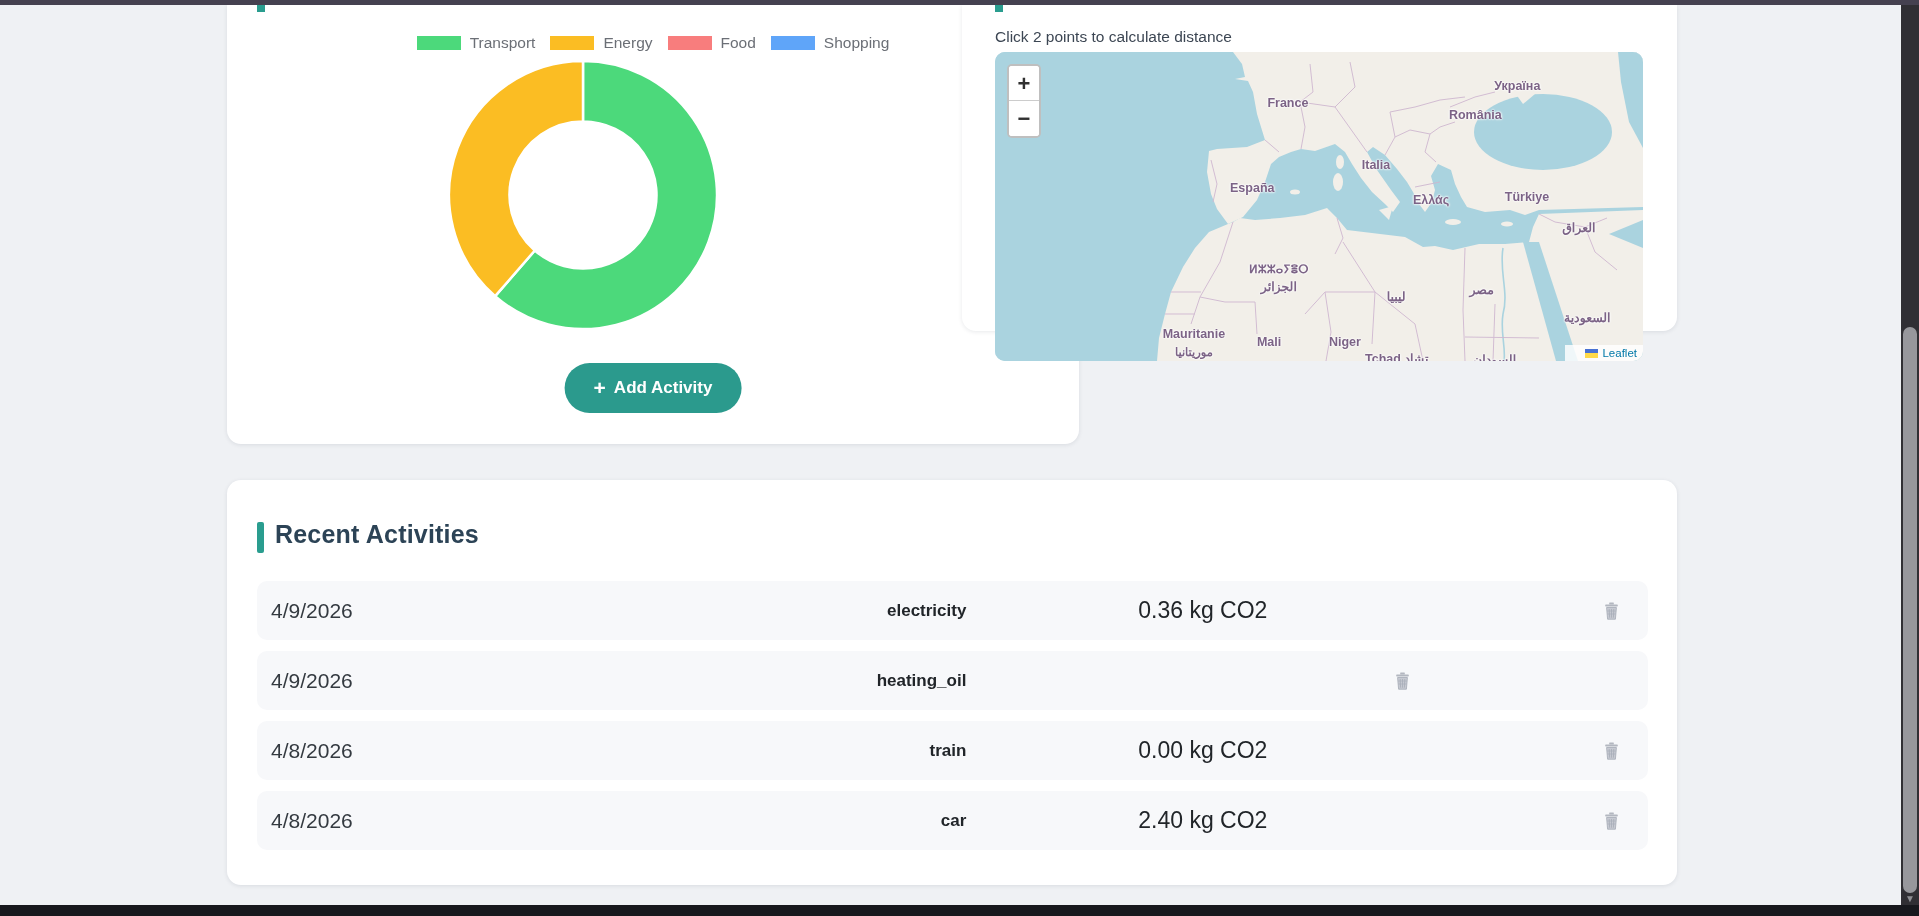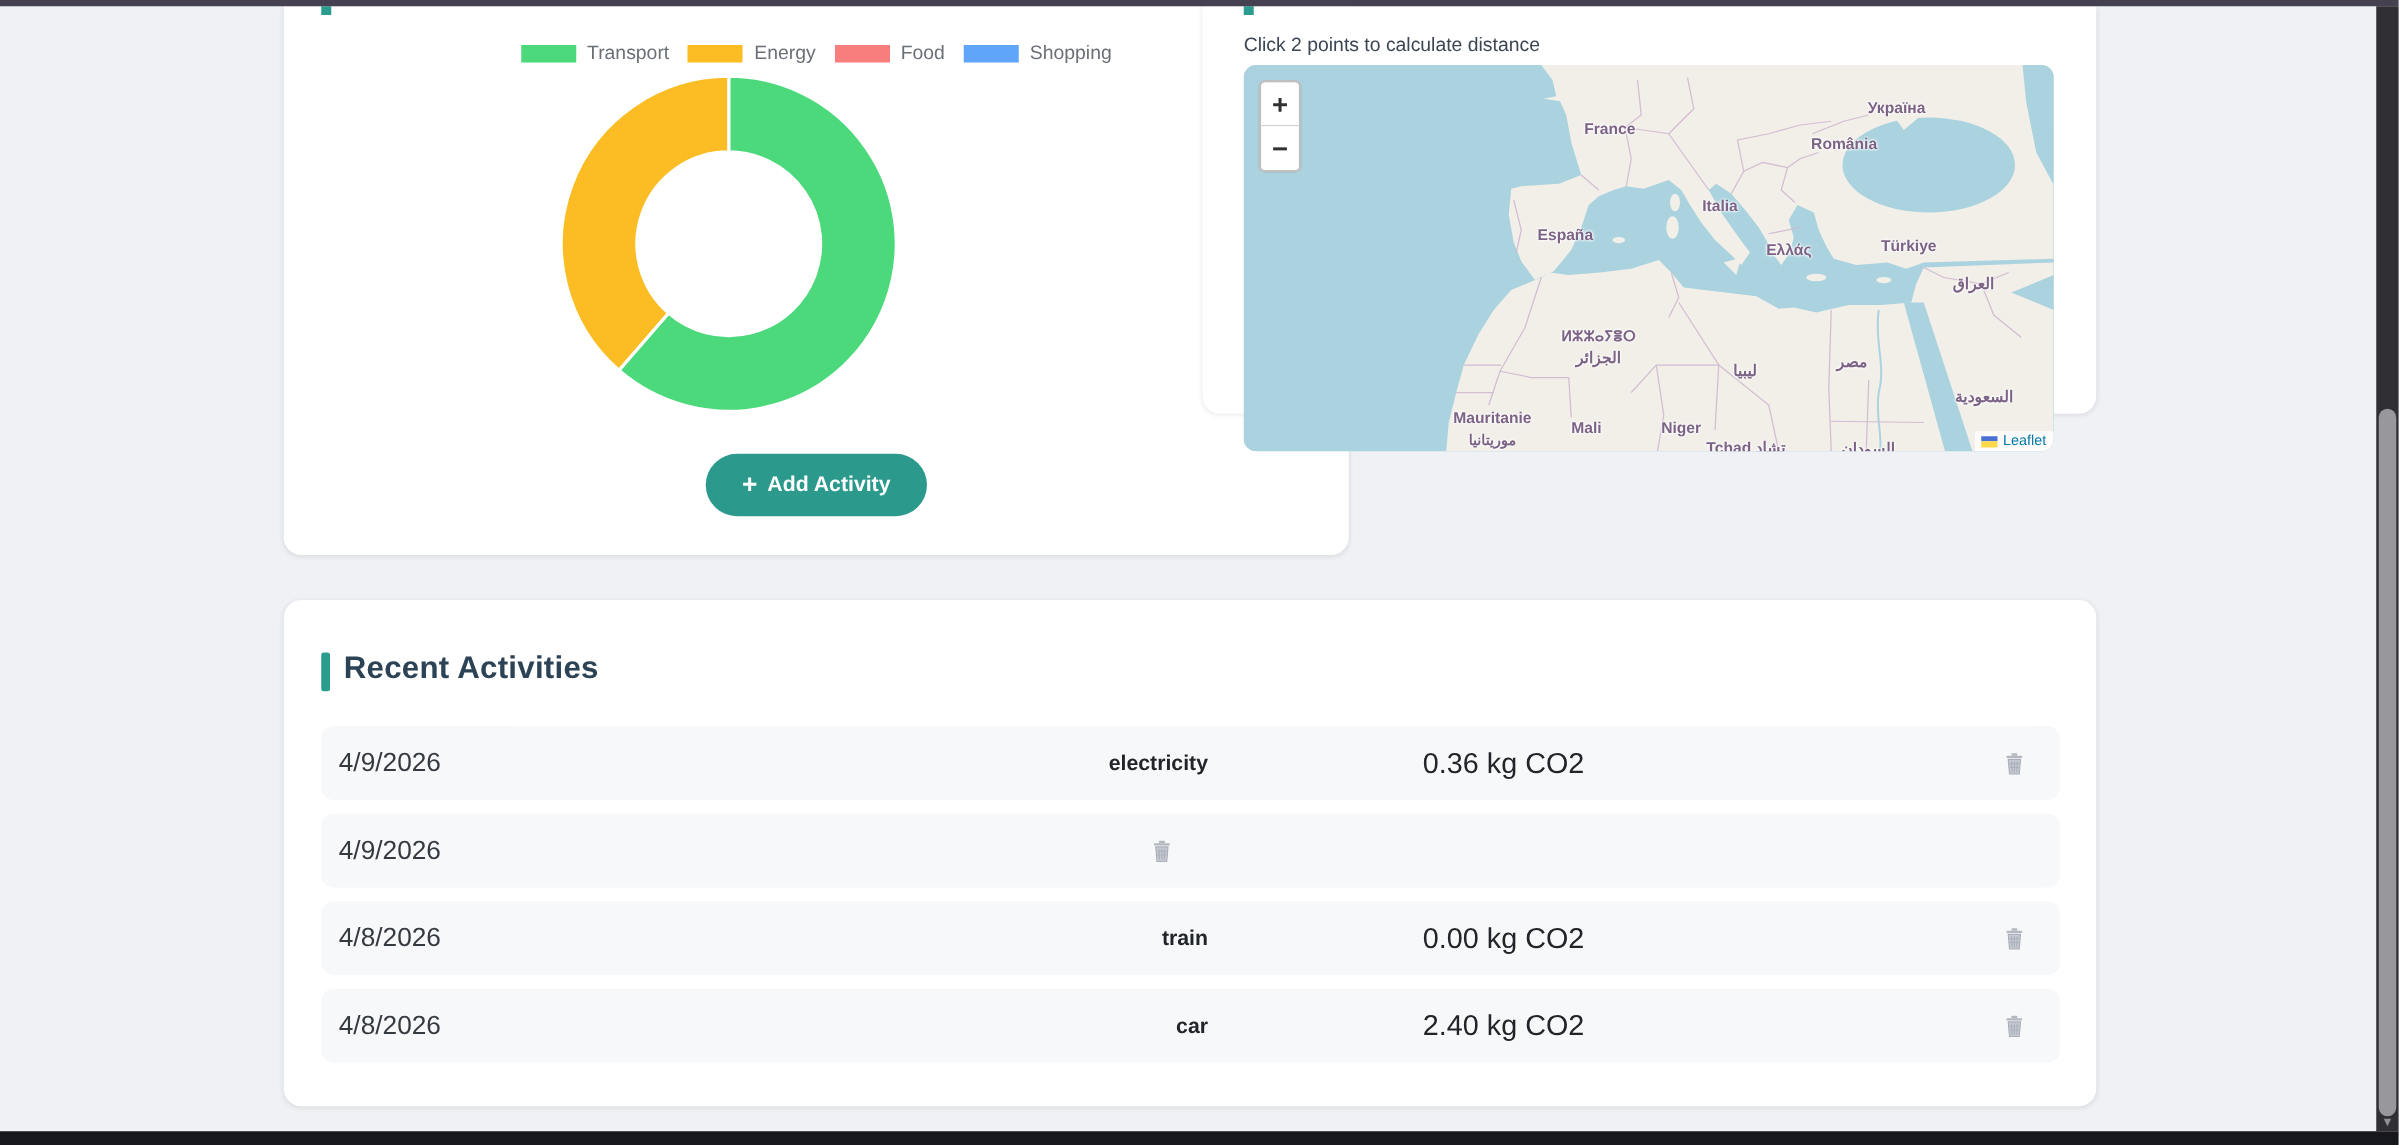--- a/index.html
+++ b/index.html
@@ -38,21 +38,21 @@
     color:#7c6386; white-space:nowrap; text-shadow:0 0 2px #fff,0 0 2px #fff,0 0 3px #fff; pointer-events:none; }
   .map-label.small { font-size:11.5px; }
 
   .zoom-ctl { position:absolute; left:12px; top:12px; width:34px; border:2px solid rgba(0,0,0,.25);
     border-radius:5px; overflow:hidden; background:#fff; z-index:5; }
   .zoom-btn { width:100%; height:35px; background:#fff; border:none; font-size:22px; font-weight:bold;
     color:#313131; cursor:pointer; line-height:33px; font-family:"Liberation Sans", sans-serif; }
   .zoom-btn.zin { border-bottom:1px solid #ccc; }
 
   .attribution { position:absolute; right:0; bottom:0; background:rgba(255,255,255,.82);
-    padding:2px 6px 2px 5px; font-size:11.5px; color:#0078a8; display:flex; align-items:center; gap:4px; z-index:5; }
+    padding:2px 6px 2px 20px; font-size:11.5px; color:#0078a8; display:flex; align-items:center; gap:4px; z-index:5; }
   .ua-flag { width:13px; height:9px; display:inline-block; }
   .ua-flag .b { display:block; width:100%; height:50%; background:#4871d3; }
   .ua-flag .y { display:block; width:100%; height:50%; background:#ffd948; }
 
   
   .act-heading-bar { position:absolute; left:30px; top:42px; width:7px; height:31px; background:#2a9d8f; border-radius:2px; }
   .act-heading { position:absolute; left:48px; top:40px; font-size:25px; font-weight:bold; color:#2c4356; letter-spacing:.2px;text-align:center; }
   .rows { position:absolute; left:30px; top:101px; width:1391px; }
   .act-row { height:59px; margin-bottom:11px; background:#f7f8fa; border-radius:10px;
     display:grid; grid-template-columns:20% 31% 34% 15%; align-items:center; }
@@ -214,20 +214,21 @@
               <rect x="2.2" y="2.6" width="12.6" height="1.8" rx="0.6" fill="#b3b7c0"></rect>
               <path d="M3.6,5.5 L13.4,5.5 L12.4,17.2 L4.6,17.2 Z" fill="#c6c9d1"></path>
               <path d="M3.6,5.5 L13.4,5.5 L12.4,17.2 L4.6,17.2 Z" fill="none" stroke="#aab0ba" stroke-width="0.9"></path>
               <path d="M6.2,7 L6.6,15.7 M8.5,7 L8.5,15.7 M10.8,7 L10.4,15.7" stroke="#aab0ba" stroke-width="0.9"></path>
               <path d="M4.3,9 L12.8,9 M4.5,12 L12.5,12" stroke="#aab0ba" stroke-width="0.7"></path>
             </svg></button>
         </span>
       </div>
       <div class="act-row">
         <span class="cell-date">4/9/2026</span>
+        <span class="cell-activity">heating_oil</span>
         <span class="cell-del">
           <button class="trash-btn"><svg width="17" height="18" viewBox="0 0 17 18">
               <rect x="6.2" y="0.5" width="4.6" height="2" rx="0.5" fill="#b3b7c0"></rect>
               <rect x="2.2" y="2.6" width="12.6" height="1.8" rx="0.6" fill="#b3b7c0"></rect>
               <path d="M3.6,5.5 L13.4,5.5 L12.4,17.2 L4.6,17.2 Z" fill="#c6c9d1"></path>
               <path d="M3.6,5.5 L13.4,5.5 L12.4,17.2 L4.6,17.2 Z" fill="none" stroke="#aab0ba" stroke-width="0.9"></path>
               <path d="M6.2,7 L6.6,15.7 M8.5,7 L8.5,15.7 M10.8,7 L10.4,15.7" stroke="#aab0ba" stroke-width="0.9"></path>
               <path d="M4.3,9 L12.8,9 M4.5,12 L12.5,12" stroke="#aab0ba" stroke-width="0.7"></path>
             </svg></button>
         </span>

